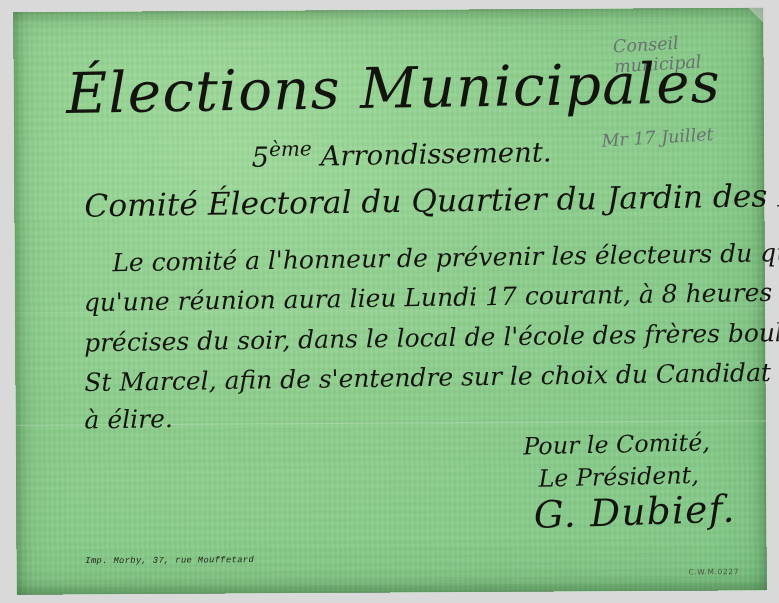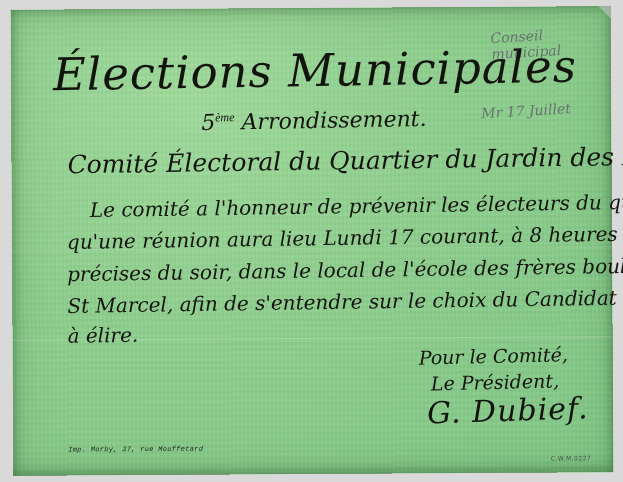--- a/index.html
+++ b/index.html
@@ -75,23 +75,22 @@
   .subtitle {
     position: absolute;
     left: 190px;
     top: 100px;
     font-size: 22px;
     font-family: "DejaVu Serif", serif;
     font-style: italic;
     transform: rotate(-0.7deg);
   }
   .subtitle .sup {
-    font-size: 12px;
+    font-size: 16px;
     vertical-align: super;
-    font-family: Liberation Serif, serif;
   }
   .committee {
     position: absolute;
     left: 56px;
     top: 138px;
     font-size: 25px;
     font-family: "DejaVu Serif", serif;
     font-style: italic;
     transform: rotate(-0.5deg);
   }

